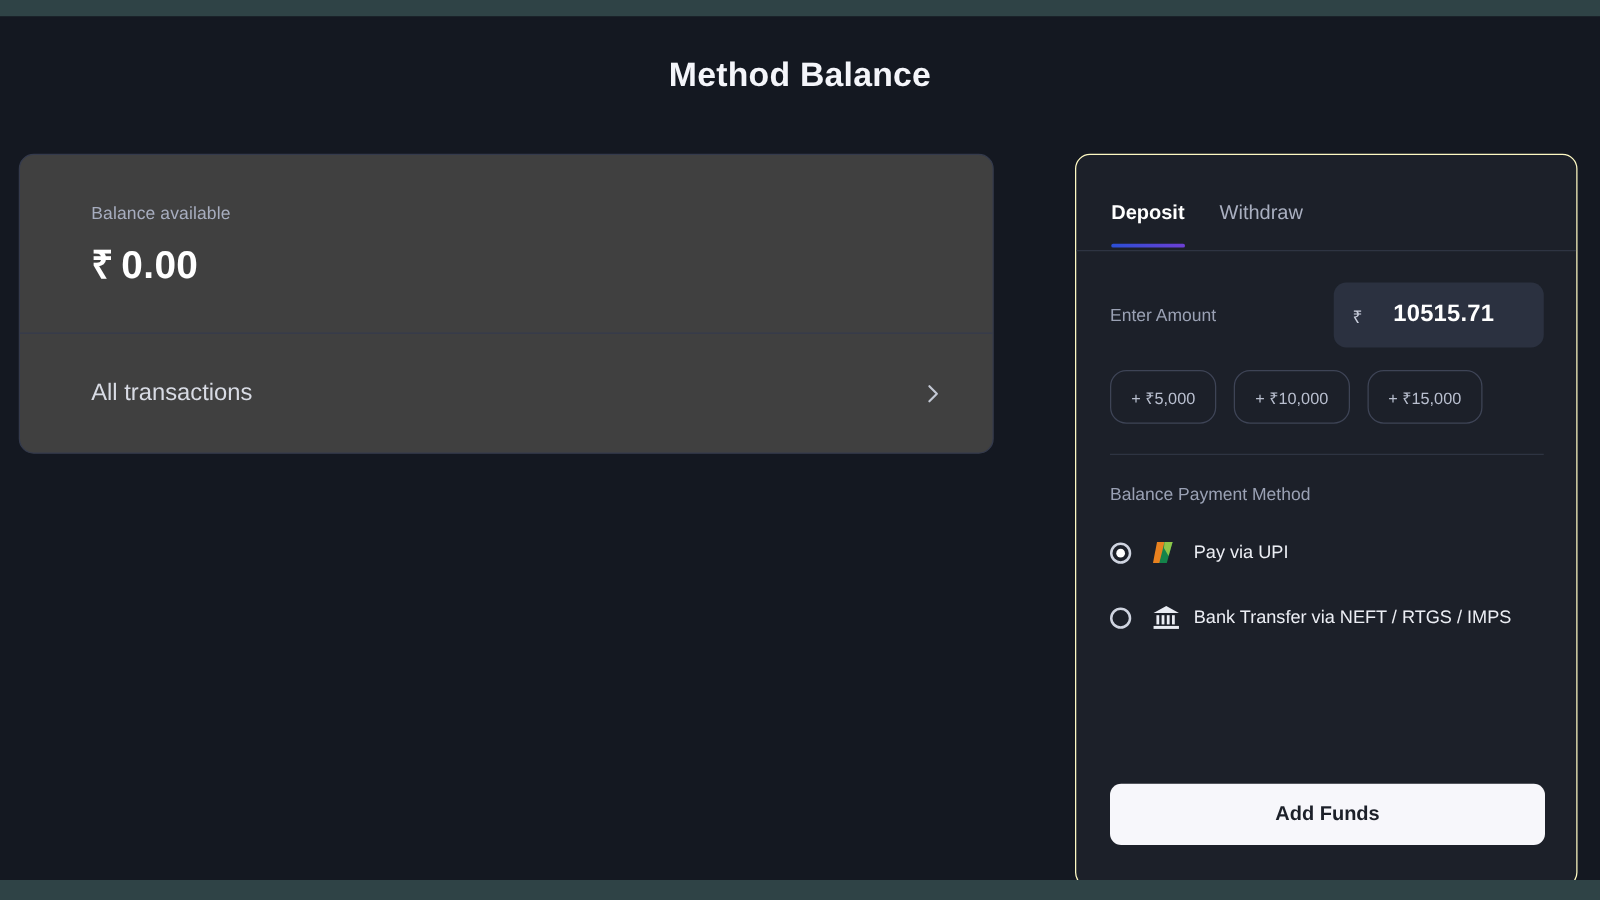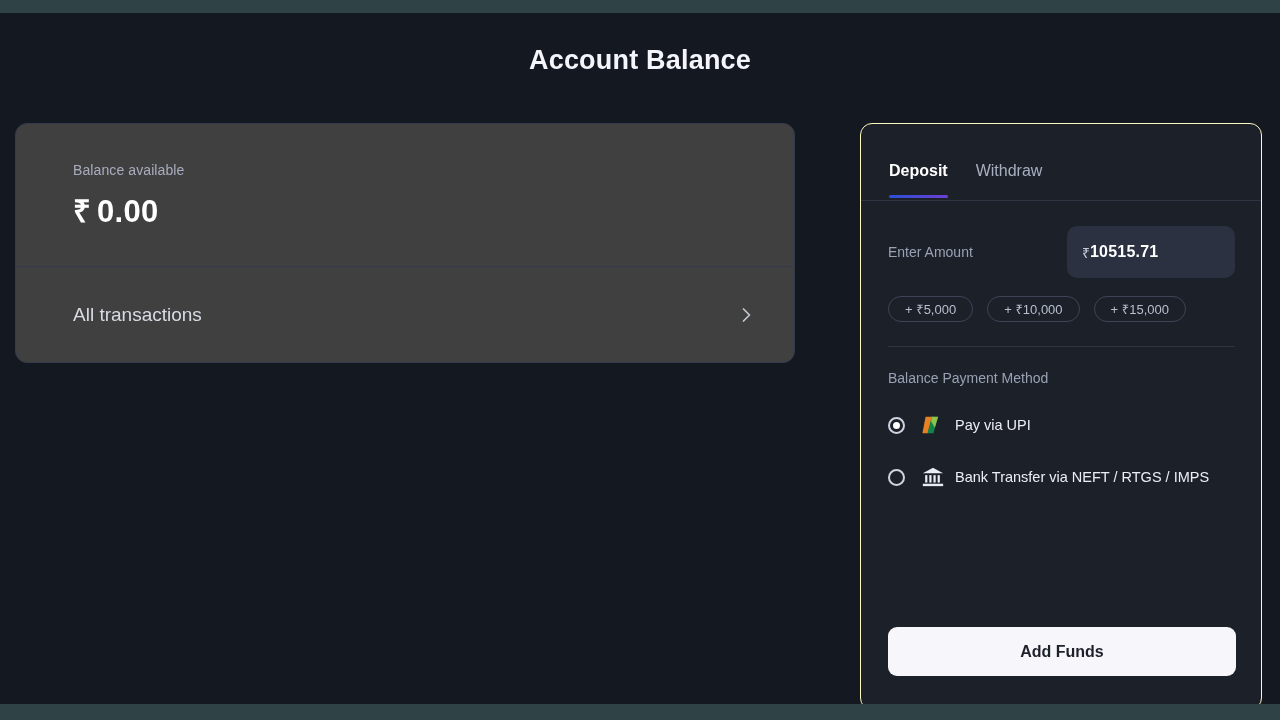--- a/index.html
+++ b/index.html
@@ -186,35 +186,35 @@
     cursor: text;
   }
 
   .amount-currency {
     font-size: 14px;
     color: #c9cedc;
   }
 
   .amount-value {
     flex: 1;
-    text-align: left;
-    font-size: 16px;
+    text-align: center;
+    font-size: 19px;
     font-weight: bold;
     color: #ffffff;
     letter-spacing: 0.2px;
   }
 
   .quick-chips {
     display: flex;
     gap: 14px;
     margin-top: 18px;
   }
 
   .chip {
-    height: 26px;
+    height: 43px;
     padding: 0 16px;
     border: 1px solid #3e4456;
     border-radius: 13px;
     display: flex;
     align-items: center;
     justify-content: center;
     font-size: 13px;
     color: #b9bfcf;
     cursor: pointer;
     white-space: nowrap;
@@ -290,21 +290,21 @@
     cursor: pointer;
   }
 </style>
 </head>
 <body>
 
 <div class="chrome-top"></div>
 
 <div class="viewport">
 
-  <div class="page-title">Account Balance</div>
+  <div class="page-title">Method Balance</div>
 
   <div class="balance-card">
 
     <div class="balance-top">
       <div class="balance-label">Balance available</div>
       <div class="balance-amount">
         <span class="rupee">₹</span><span>0.00</span>
       </div>
     </div>
 

